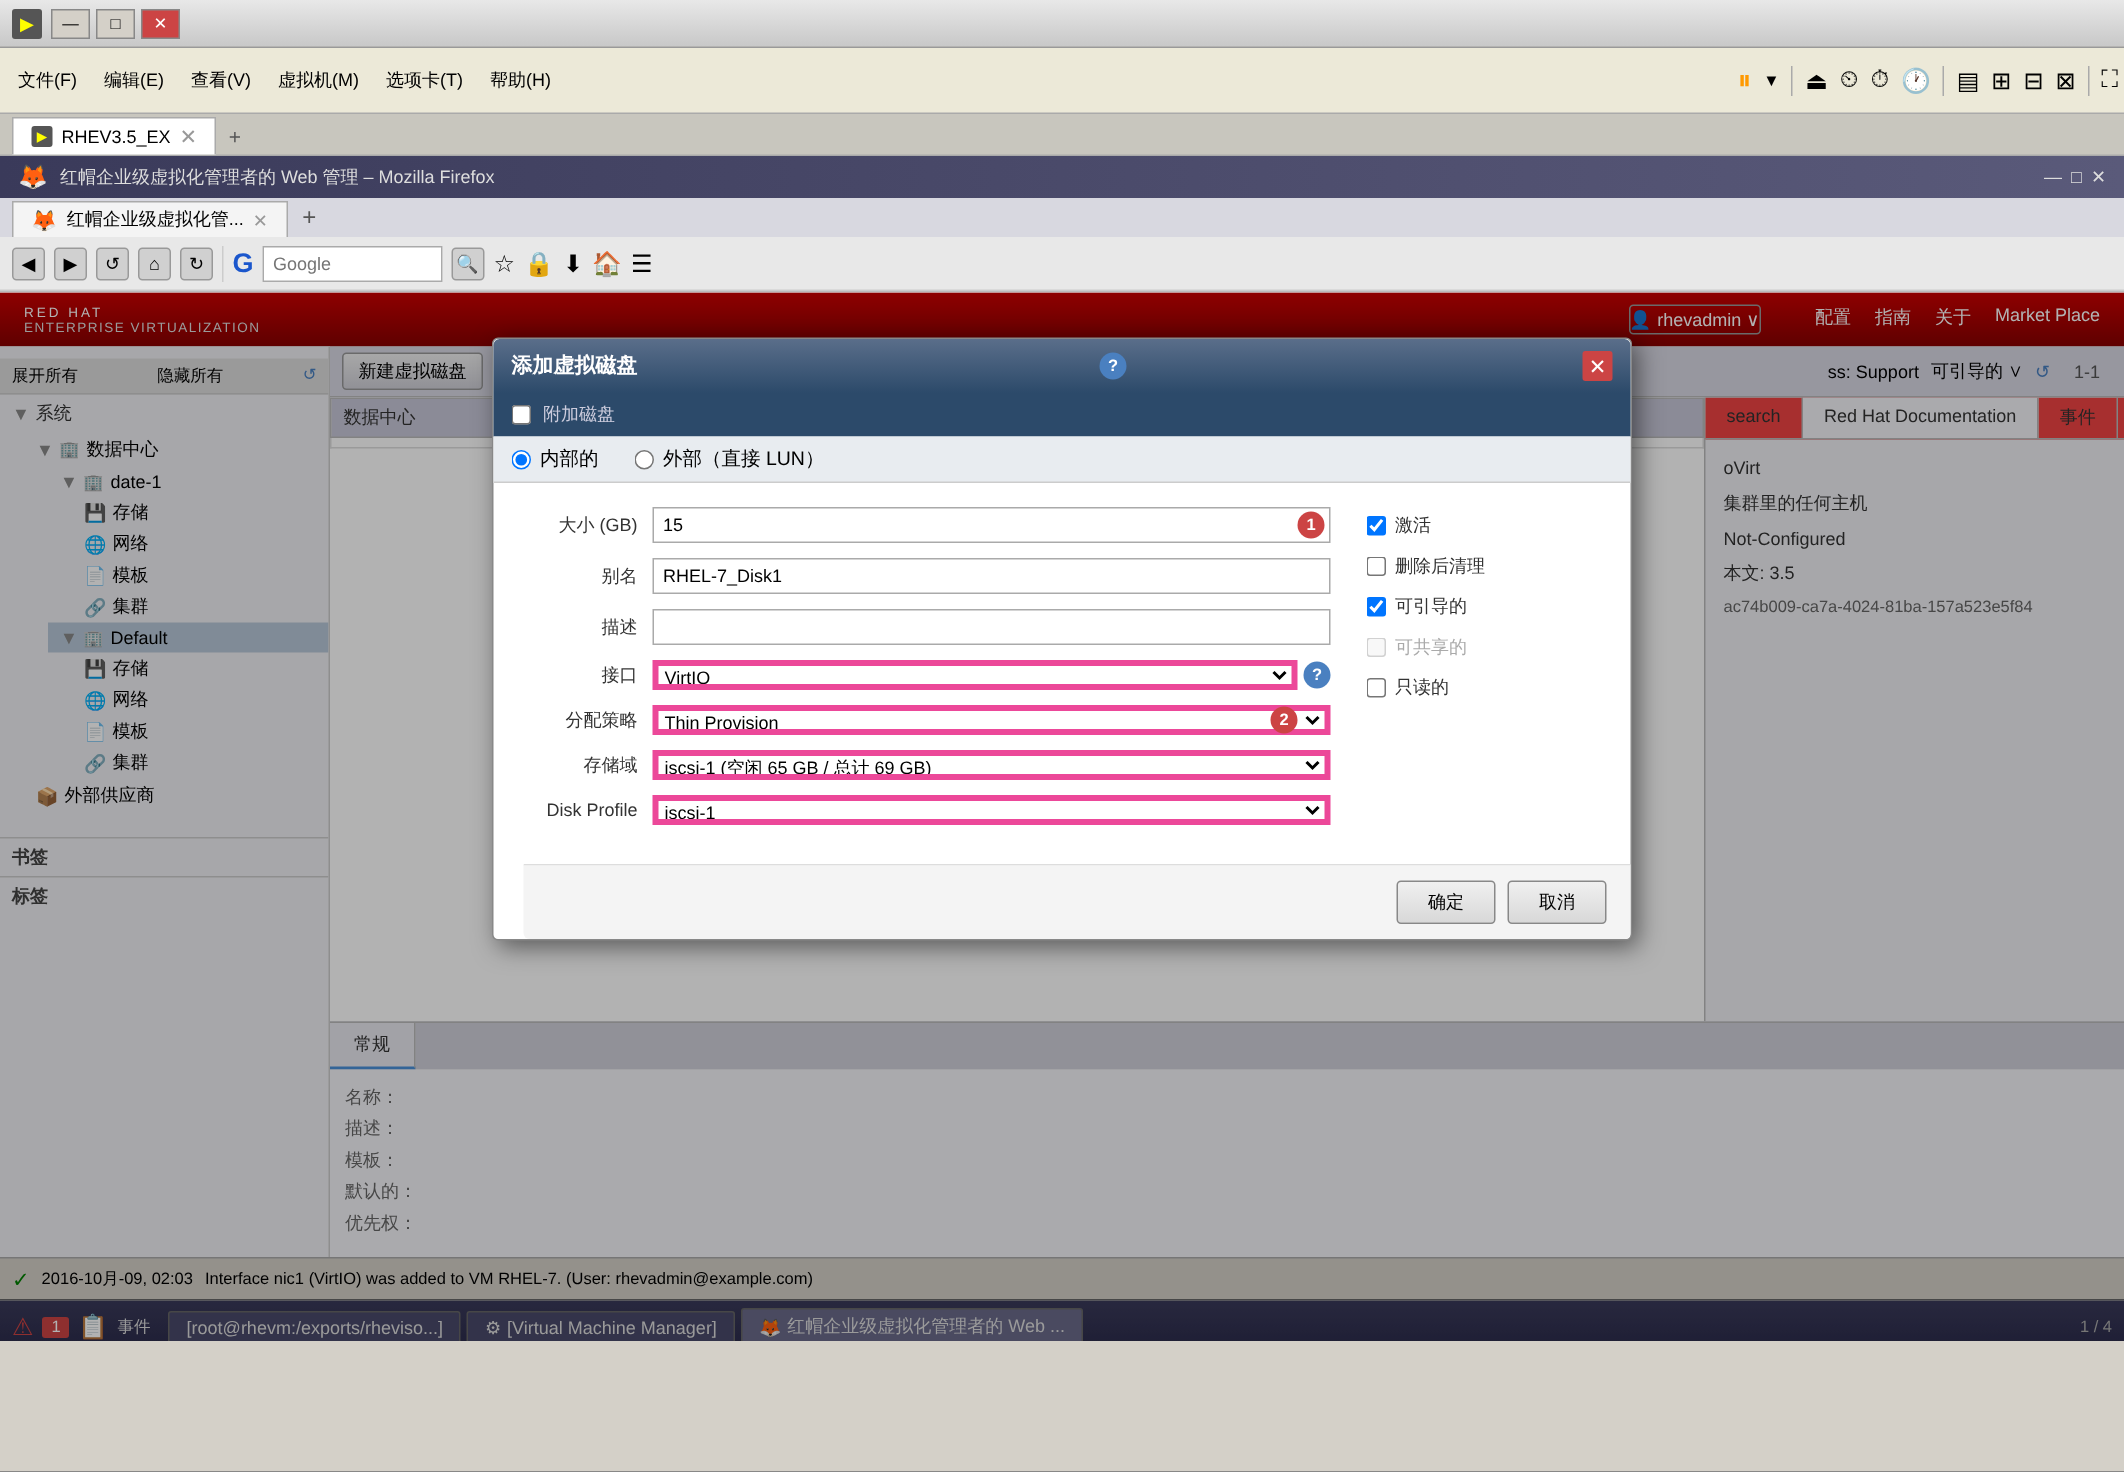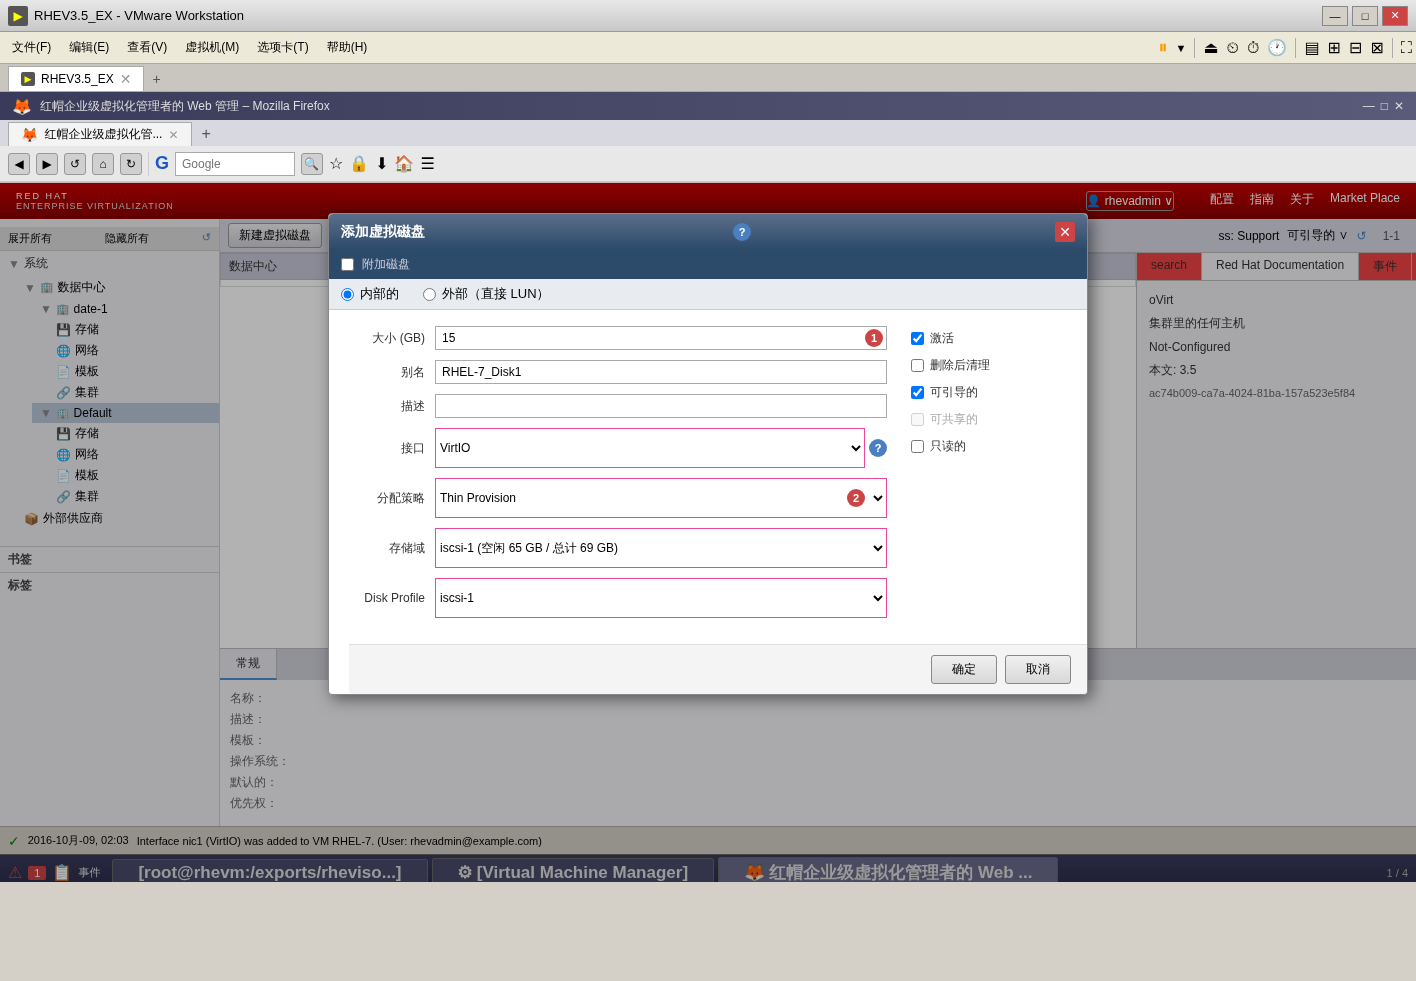--- a/index.html
+++ b/index.html
@@ -21,21 +21,21 @@
     .title-bar-controls { display: flex; gap: 4px; }
     .title-bar-btn {
       width: 26px; height: 20px; background: #d4d0c8;
       border: 1px solid #888; cursor: pointer; font-size: 11px;
       display: flex; align-items: center; justify-content: center;
     }
 
     
     .menu-bar {
       background: #ece9d8;
-      height: 32px;
+      height: 44px;
       display: flex;
       align-items: center;
       padding: 0 4px;
       border-bottom: 1px solid #aaa;
       font-size: 12px;
       gap: 2px;
     }
     .menu-item {
       padding: 3px 8px;
       cursor: pointer;
@@ -161,25 +161,25 @@
       display: flex;
       align-items: center;
       padding: 0 8px;
       gap: 4px;
       border-top: 1px solid #666;
     }
     .taskbar-btn {
       background: #4a4a6a;
       border: 1px solid #666;
       color: #ddd;
-      padding: 3px 25px;
-      font-size: 17px;
+      padding: 3px 11px;
+      font-size: 12px;
       cursor: pointer;
       border-radius: 2px;
-      display: flex; align-items: center; gap: 4px; font-weight: bold;
+      display: flex; align-items: center; gap: 4px;
     }
     .taskbar-btn.active { background: #6a6a8a; }
 
     
     .modal-overlay {
       position: absolute;
       top: 0; left: 0; right: 0; bottom: 0;
       background: rgba(0,0,0,0.3);
       display: flex;
       align-items: flex-start;
@@ -259,22 +259,22 @@
     .form-input {
       flex: 1;
       height: 24px;
       border: 1px solid #aaa;
       padding: 0 6px;
       font-size: 12px;
       background: #fff;
     }
     .form-select {
       flex: 1;
-      height: 40px;
-      border: 1px solid #ec4899;
+      height: 20px;
+      border: 4px solid #ec4899;
       font-size: 12px;
       background: #fff;
     }
     .modal-checkboxes {
       width: 160px;
       display: flex;
       flex-direction: column;
       gap: 10px;
       padding-top: 4px;
       font-size: 12px;
@@ -382,21 +382,20 @@
     ::-webkit-scrollbar-track { background: #e0e0e0; }
     ::-webkit-scrollbar-thumb { background: #aaa; border-radius: 4px; }
   </style>
 </head>
 <body>
 
 <div class="os-window">
 
   <div class="title-bar">
     <div style="width:20px;height:20px;background:#555;border-radius:2px;display:flex;align-items:center;justify-content:center;color:#ff0;font-size:12px;margin-right:6px;">▶</div>
-    <span class="title-bar-text">RHEV3.5_EX - VMware Workstation</span>
     <div class="title-bar-controls">
       <button class="title-bar-btn">—</button>
       <button class="title-bar-btn">□</button>
       <button class="title-bar-btn" style="background:#c44;color:#fff;">✕</button>
     </div>
   </div>
 
   <div class="menu-bar">
     <span class="menu-item">文件(F)</span>
     <span class="menu-item">编辑(E)</span>
@@ -640,24 +639,20 @@
           </div>
           <div class="detail-row">
             <span class="detail-label">描述：</span>
             <span class="detail-value"></span>
           </div>
           <div class="detail-row">
             <span class="detail-label">模板：</span>
             <span class="detail-value"></span>
           </div>
           <div class="detail-row">
-            <span class="detail-label">操作系统：</span>
-            <span class="detail-value"></span>
-          </div>
-          <div class="detail-row">
             <span class="detail-label">默认的：</span>
             <span class="detail-value"></span>
           </div>
           <div class="detail-row">
             <span class="detail-label">优先权：</span>
             <span class="detail-value"></span>
           </div>
         </div>
       </div>
     </div>

